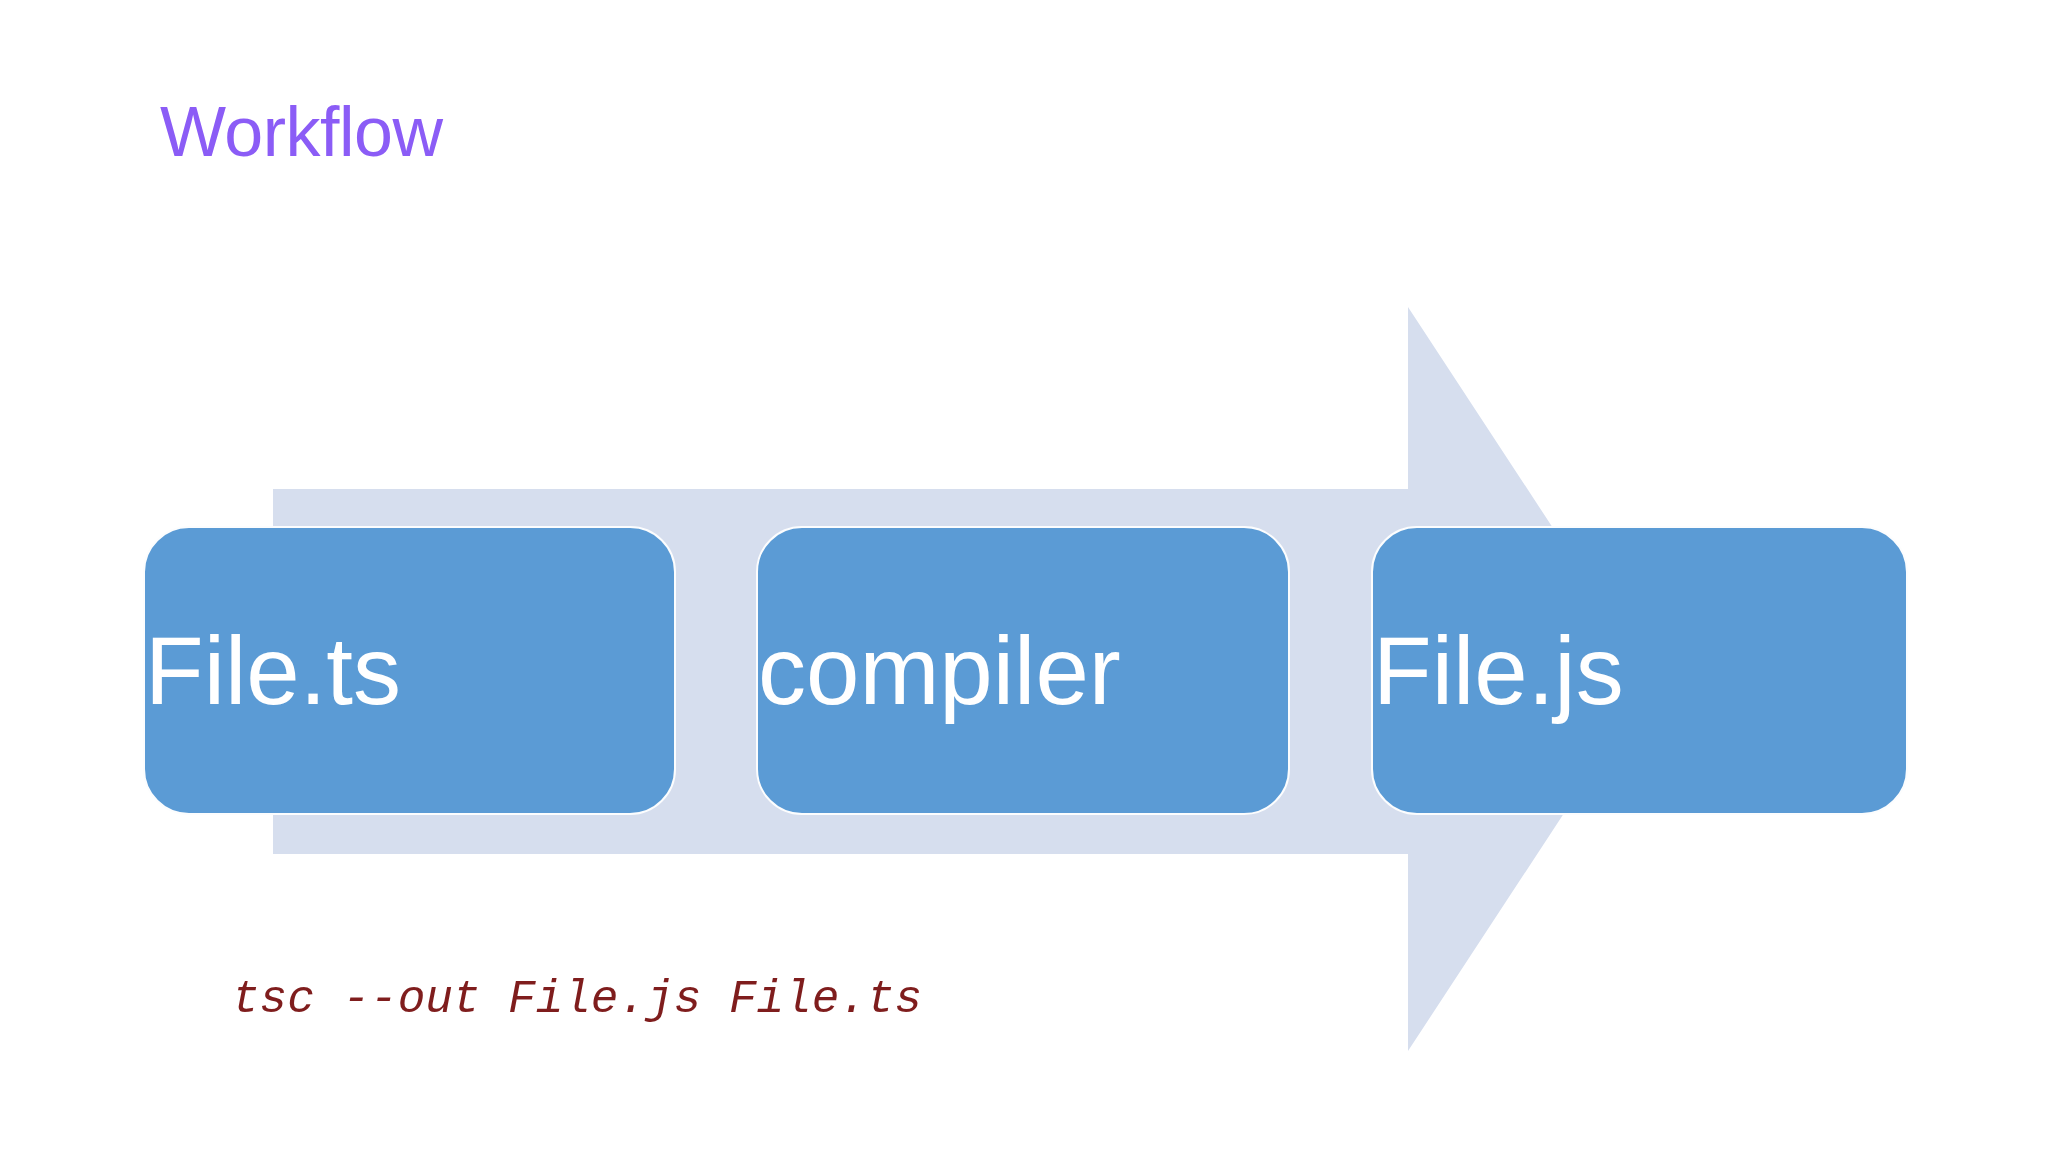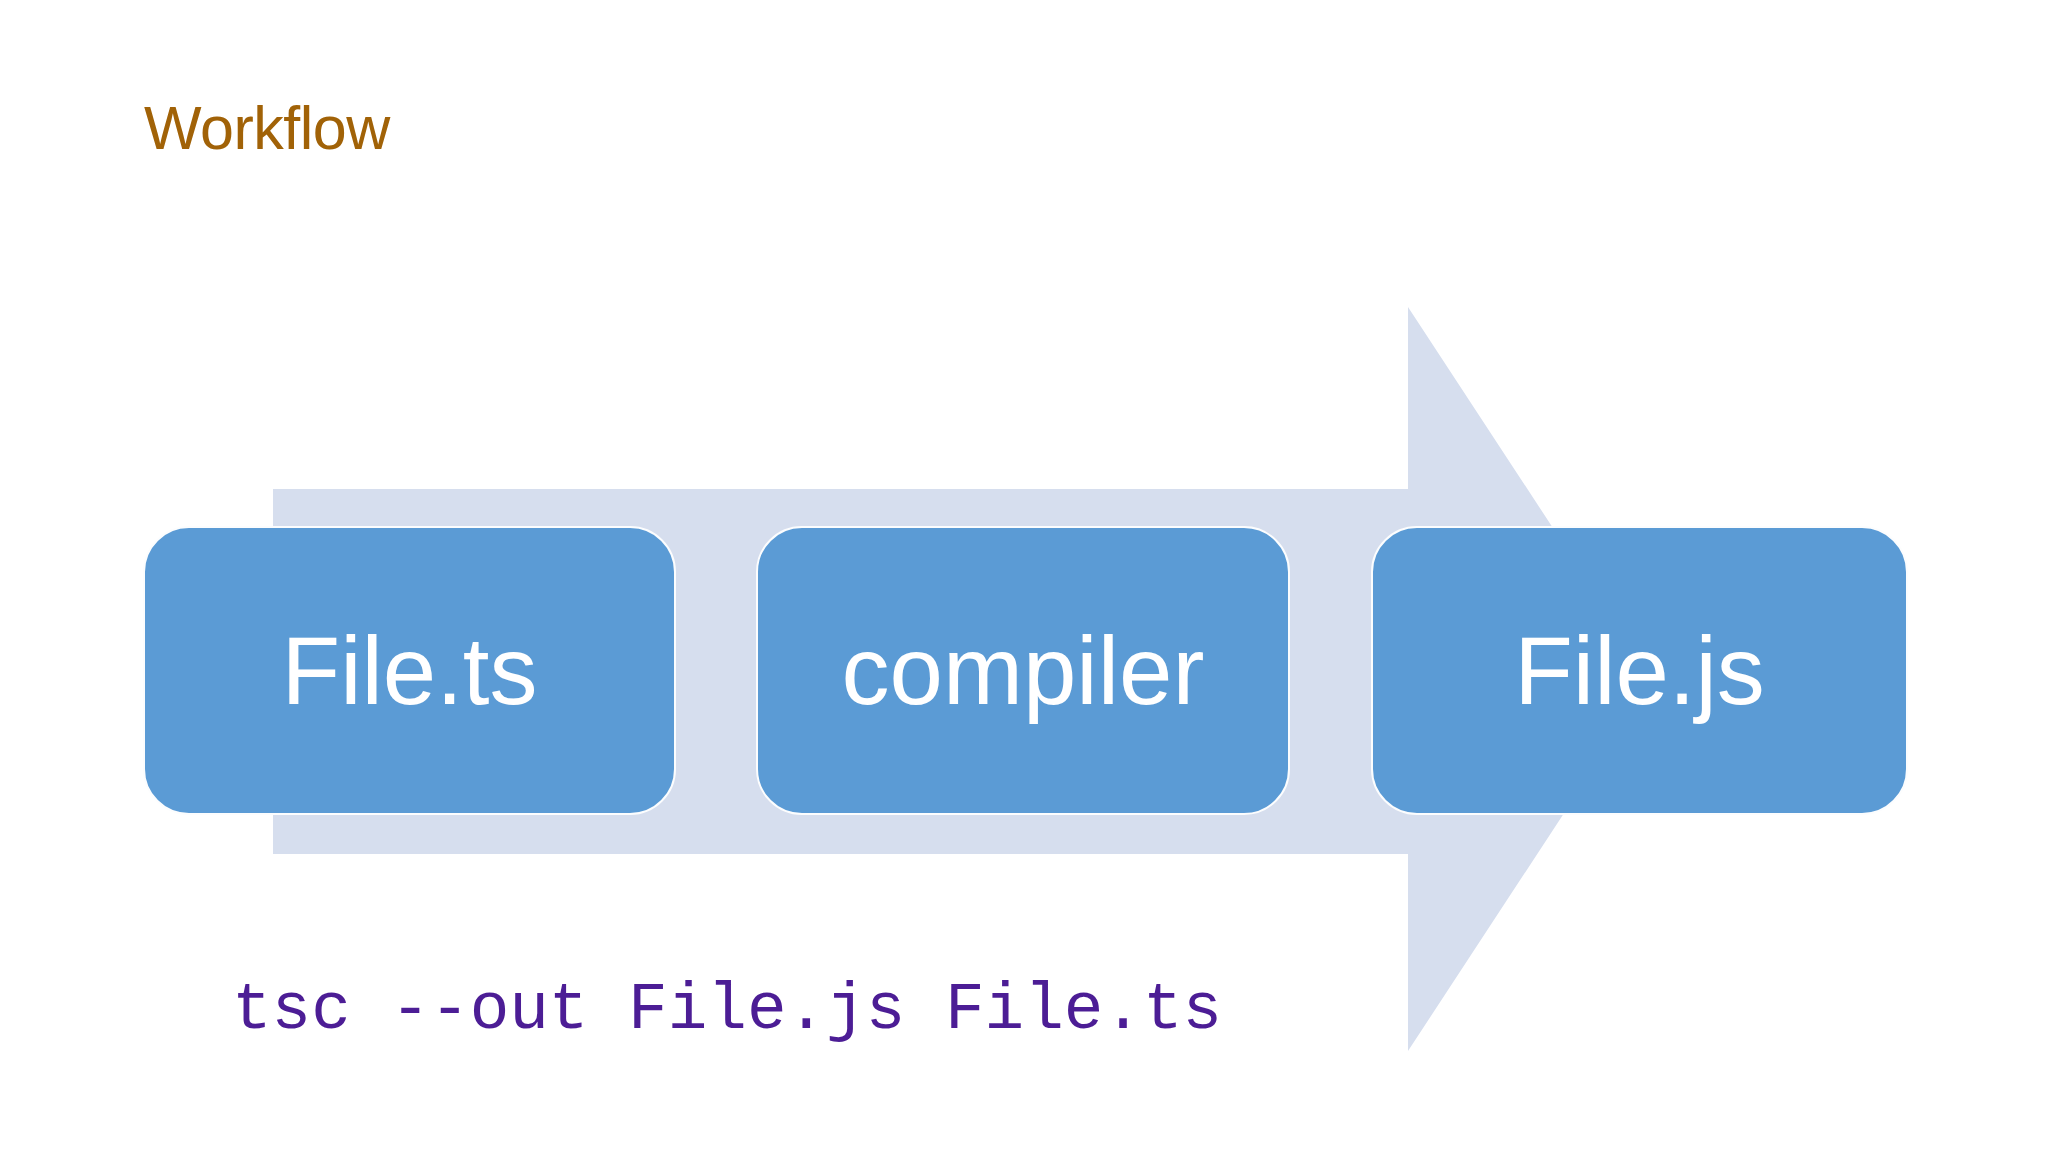--- a/index.html
+++ b/index.html
@@ -16,26 +16,26 @@
     position: relative;
     width: 2048px;
     height: 1152px;
     background: #ffffff;
     overflow: hidden;
   }
 
   
   #slide-title {
     position: absolute;
-    left: 144px;
+    left: 160px;
     top: 96px;
-    font-size: 61px;
+    font-size: 70px;
     line-height: 1.05;
     font-weight: 400;
-    color: #a16207;
+    color: #8b5cf6;
     letter-spacing: -0.5px;
     white-space: nowrap;
   }
 
   
   #arrow-graphic {
     position: absolute;
     left: 0;
     top: 0;
     width: 2048px;
@@ -47,45 +47,46 @@
   .process-box {
     position: absolute;
     top: 526px;
     height: 289px;
     background: #5B9BD5;
     border: 2px solid #FCFDFE;
     border-radius: 46px;
     box-sizing: border-box;
     display: flex;
     align-items: center;
-    justify-content: center;
+    justify-content: flex-start;
   }
   .process-box-label {
     color: #FFFFFF;
     font-size: 96px;
     font-weight: 400;
     line-height: 1;
     letter-spacing: 0px;
     white-space: nowrap;
   }
   #box-file-ts   { left: 143px;  width: 533px; }
   #box-compiler  { left: 756px;  width: 534px; }
   #box-file-js   { left: 1371px; width: 537px; }
 
   
   #command-caption {
     position: absolute;
     left: 232px;
     top: 975px;
     font-family: "Liberation Mono", "DejaVu Sans Mono", monospace;
-    font-size: 66px;
+    font-size: 46px;
     line-height: 1.1;
-    color: #4c1d95;
+    color: #7f1d1d;
     white-space: pre;
     letter-spacing: 0px;
+    font-style: italic;
   }
 </style>
 </head>
 <body>
 
 <div id="slide">
 
   <div id="slide-title">Workflow</div>
 
   <svg id="arrow-graphic" viewBox="0 0 2048 1152" width="2048" height="1152" xmlns="http://www.w3.org/2000/svg">

